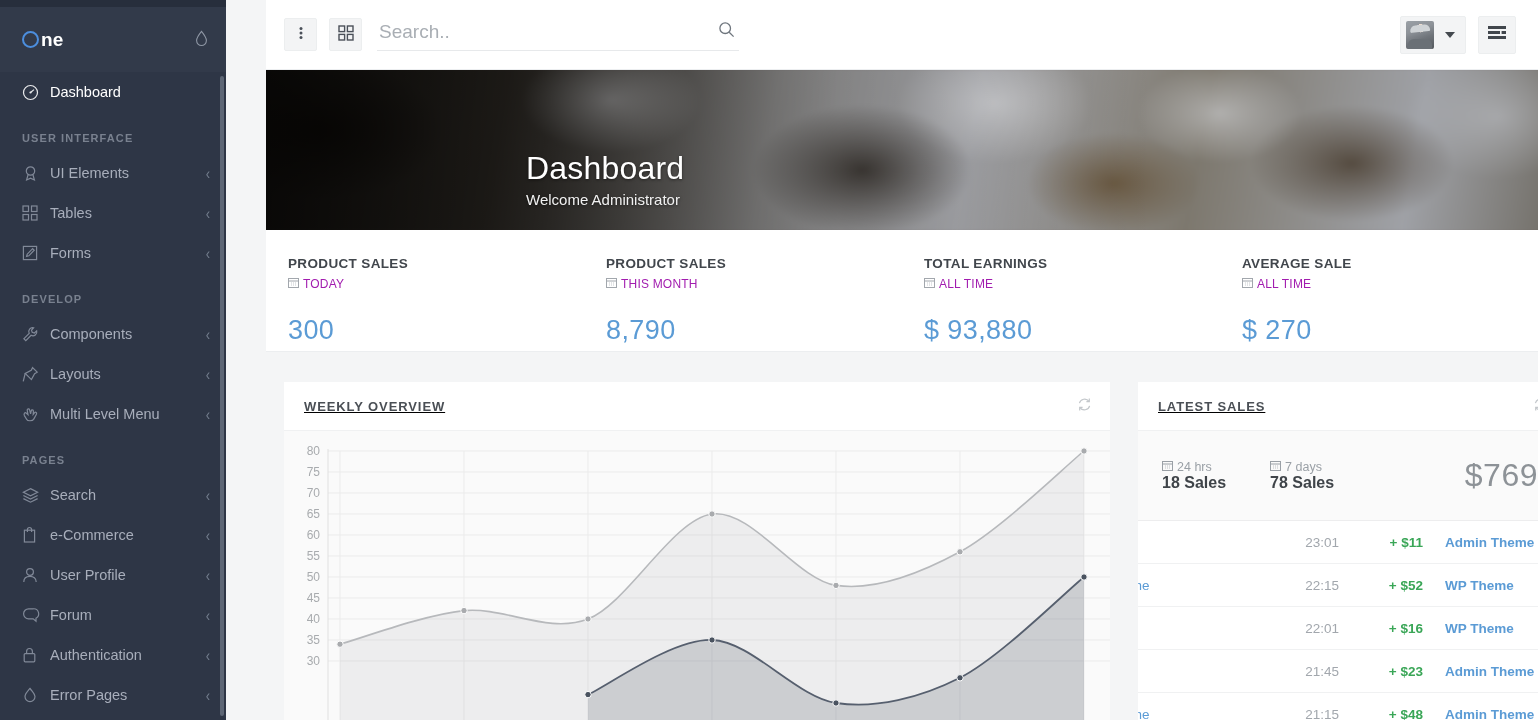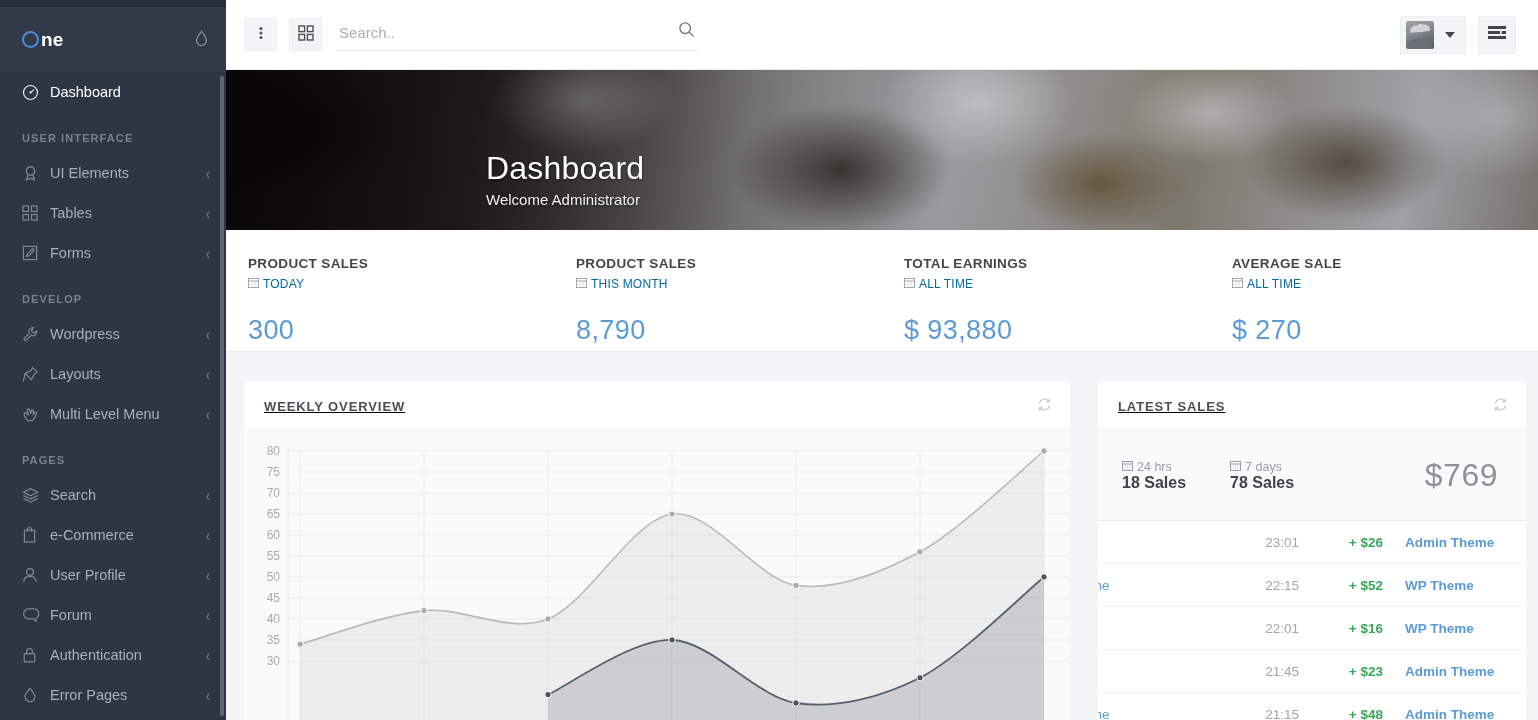--- a/index.html
+++ b/index.html
@@ -2,21 +2,21 @@
 <html><head>
 <meta charset="utf-8">
 <style>
   * { box-sizing: border-box; margin: 0; padding: 0; }
   html, body {
     width: 1538px; height: 720px;
     overflow: hidden;
     font-family: "Liberation Sans", sans-serif;
     background: #f4f5f6;
   }
-  #app { position: relative; width: 1538px; height: 515px; display: flex; }
+  #app { position: relative; width: 1538px; height: 515px; display: flex; gap: 40px; }
 
   
   #sidebar {
     width: 226px; height: 720px; flex: 0 0 226px;
     background: #2e3646;
     position: relative;
     overflow: hidden;
   }
   #sidebar-topstrip {
     position: absolute; top: 0; left: 0; width: 226px; height: 7px;
@@ -87,21 +87,21 @@
     color: #4a5059;
   }
   .search-wrap {
     width: 362px; position: relative; margin-left: 3px;
     border-bottom: 1px solid #e7e9eb; height: 33px;
     display: flex; align-items: center;
   }
   .search-wrap input {
     border: 0; outline: 0; width: 320px; background: transparent;
     font-family: "Liberation Sans", sans-serif;
-    font-size: 15px; color: #555b63; padding: 0 2px 4px 2px;
+    font-size: 19px; color: #555b63; padding: 0 2px 4px 2px;
   }
   .search-wrap input::placeholder { color: #a9aeb4; }
   .search-ico { position: absolute; right: 4px; bottom: 8px; color: #6e757d; cursor: pointer; }
   .topbar-right { margin-left: auto; display: flex; align-items: center; }
   .user-chip {
     height: 38px; background: #f3f4f5; border: 1px solid #eceeef; border-radius: 2px;
     display: flex; align-items: center; padding: 0 10px 0 5px; cursor: pointer;
     margin-right: 12px;
   }
   .avatar {
@@ -172,21 +172,21 @@
     border-bottom: 1px solid #eceef0;
   }
   .stat { flex: 1 1 0; padding-left: 22px; }
   .stat:first-child { padding-left: 22px; }
   .stat-title {
     font-size: 13.5px; font-weight: bold; color: #41464c;
     letter-spacing: .35px; text-transform: uppercase;
   }
   .stat-period {
     display: flex; align-items: center; gap: 4px;
-    font-size: 12px; color: #0369a1; margin-top: 6px;
+    font-size: 12px; color: #a21caf; margin-top: 6px;
     text-transform: uppercase; letter-spacing: .2px;
   }
   .stat-value {
     font-size: 27px; color: #5b9bd5; margin-top: 24px;
     font-weight: normal; letter-spacing: .4px;
   }
 
   
   #panels {
     display: flex; padding: 30px 20px 0 18px; gap: 28px;
@@ -310,21 +310,21 @@
       </div>
 
       <div class="nav-section">DEVELOP</div>
 
       <div class="nav-item">
         <span class="nav-ico">
           <svg width="17" height="17" viewBox="0 0 17 17" fill="none" stroke="currentColor" stroke-width="1.2">
             <path d="M11.6 1.8 a3.9 3.9 0 0 0-4.4 5.6 L1.9 12.7 l1.9 1.9 5.3-5.3 a3.9 3.9 0 0 0 5.6-4.4 L12.4 7 L10.2 6.3 L9.5 4.1 z"></path>
           </svg>
         </span>
-        <span class="nav-label">Wordpress</span>
+        <span class="nav-label">Components</span>
         <span class="nav-caret">‹</span>
       </div>
 
       <div class="nav-item">
         <span class="nav-ico">
           <svg width="17" height="17" viewBox="0 0 17 17" fill="none" stroke="currentColor" stroke-width="1.2">
             <path d="M10.6 1.6 L15.2 6.2 L12.6 7.6 L9.4 13.6 L3.2 7.4 L9.2 4.2 z"></path>
               <path d="M3.2 7.4 L1.2 15.4"></path>
           </svg>
         </span>
@@ -638,21 +638,21 @@
             </div>
             <div class="sm-value">78 Sales</div>
           </div>
           <div class="sales-total">$769</div>
         </div>
 
         <div class="sales-rows">
           <div class="sales-row">
             <span class="sr-item">Admin Template</span>
             <span class="sr-time">23:01</span>
-            <span class="sr-amt">+ $26</span>
+            <span class="sr-amt">+ $11</span>
             <span class="sr-vendor">Admin Theme</span>
           </div>
           <div class="sales-row">
             <span class="sr-item">Wordpress Theme</span>
             <span class="sr-time">22:15</span>
             <span class="sr-amt">+ $52</span>
             <span class="sr-vendor">WP Theme</span>
           </div>
           <div class="sales-row">
             <span class="sr-item">Admin Template</span>

